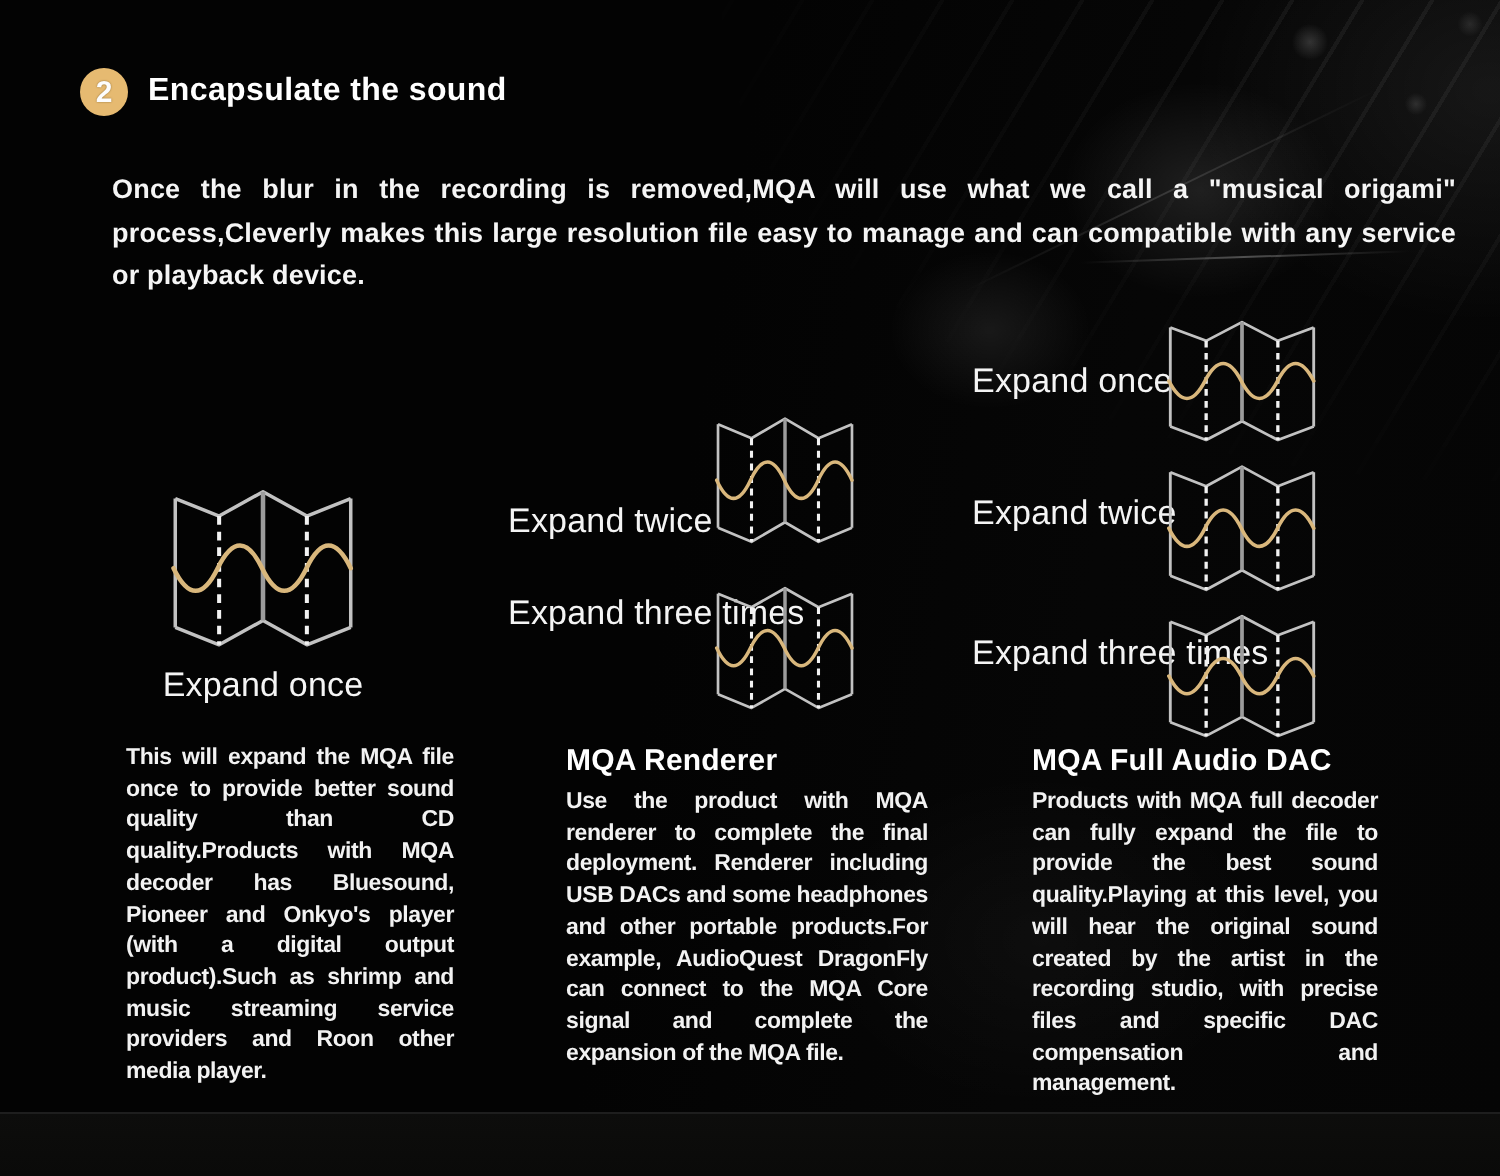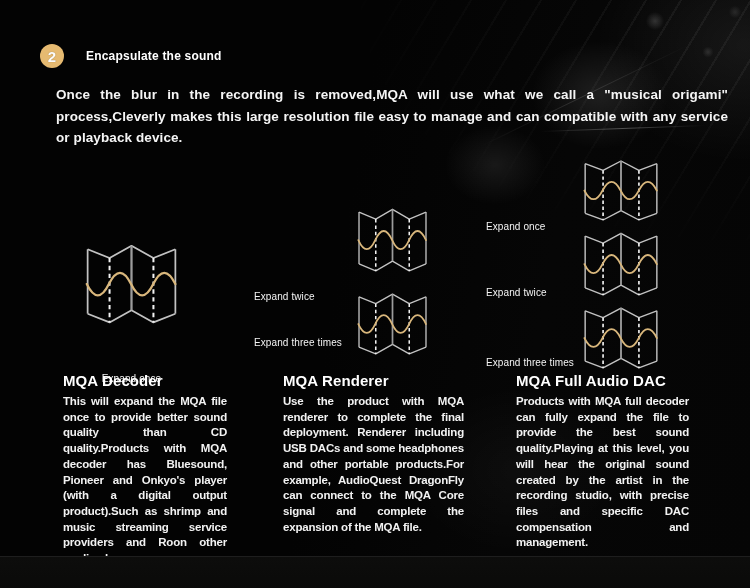--- a/index.html
+++ b/index.html
@@ -41,34 +41,34 @@
   
   .header{position:absolute;left:40px;top:33px;display:flex;align-items:center;gap:6px;}
   .step-circle{
     width:24px;height:24px;border-radius:50%;
     background:#E6BA71;
     display:flex;align-items:center;justify-content:center;
     font-size:15px;font-weight:bold;color:#fdfdfd;
     text-shadow:0 0 1px #8a6a33;
     flex:0 0 auto;
   }
-  .page-title{font-size:12px;font-weight:bold;color:#ffffff;letter-spacing:0.2px;margin:16px;}
+  .page-title{font-size:16px;font-weight:bold;color:#ffffff;letter-spacing:0.2px;margin:4px;}
   
   .intro{
     position:absolute;left:40px;top:68px;width:672px;
     font-size:13.5px;font-weight:bold;line-height:21.5px;
     text-align:justify;color:#f5f5f5;letter-spacing:0.1px;
     margin:16px;
   }
   
   .diagram{position:absolute;left:0;top:140px;width:750px;height:230px;}
   .origami-icon{position:absolute;}
   .origami-icon svg{display:block;width:100%;height:100%;}
   .expand-label{
-    position:absolute;font-size:10px;color:#f4f4f4;white-space:nowrap;letter-spacing:0.1px;margin-top:40px;
+    position:absolute;font-size:17px;color:#f4f4f4;white-space:nowrap;letter-spacing:0.1px;
   }
   .lbl-center{text-align:center;}
   
   .section-col{position:absolute;top:372px;}
   .section-title{font-size:15px;font-weight:bold;color:#ffffff;margin:0 0 5px 0;letter-spacing:0.1px;}
   .section-body{
     font-size:11.5px;font-weight:bold;line-height:15.7px;
     text-align:justify;color:#f2f2f2;margin:0;letter-spacing:-0.2px;
   }
   
@@ -177,21 +177,20 @@
     <path d="M103 13 L103 87" fill="none" stroke="#c2c2c2" stroke-width="2"></path>
     <path d="M53 9 L53 83" fill="none" stroke="#9c9c9c" stroke-width="2.6"></path>
     <path d="M28 23 L28 97" fill="none" stroke="#f2f2f2" stroke-width="2.3" stroke-dasharray="5 4"></path>
     <path d="M78 23 L78 97" fill="none" stroke="#f2f2f2" stroke-width="2.3" stroke-dasharray="5 4"></path>
     <path d="M2 53 Q14.6 79 27.2 53 Q39.9 27 52.5 53 Q65.1 79 77.8 53 Q90.4 27 103 53" fill="none" stroke="#d9b77c" stroke-width="2.6" stroke-linecap="round"></path>
   </svg>
 </div>
   </div>
 
   <div class="section-col" style="left:63px;width:164px;">
-    <h2 class="section-title">MQA Decoder</h2>
     <p class="section-body">This will expand the MQA file once to provide better sound quality than CD quality.Products with MQA decoder has Bluesound, Pioneer and Onkyo's player (with a digital output product).Such as shrimp and music streaming service providers and Roon other media player.</p>
   </div>
 
   <div class="section-col" style="left:283px;width:181px;">
     <h2 class="section-title">MQA Renderer</h2>
     <p class="section-body">Use the product with MQA renderer to complete the final deployment. Renderer including USB DACs and some headphones and other portable products.For example, AudioQuest DragonFly can connect to the MQA Core signal and complete the expansion of the MQA file.</p>
   </div>
 
   <div class="section-col" style="left:516px;width:173px;">
     <h2 class="section-title">MQA Full Audio DAC</h2>

